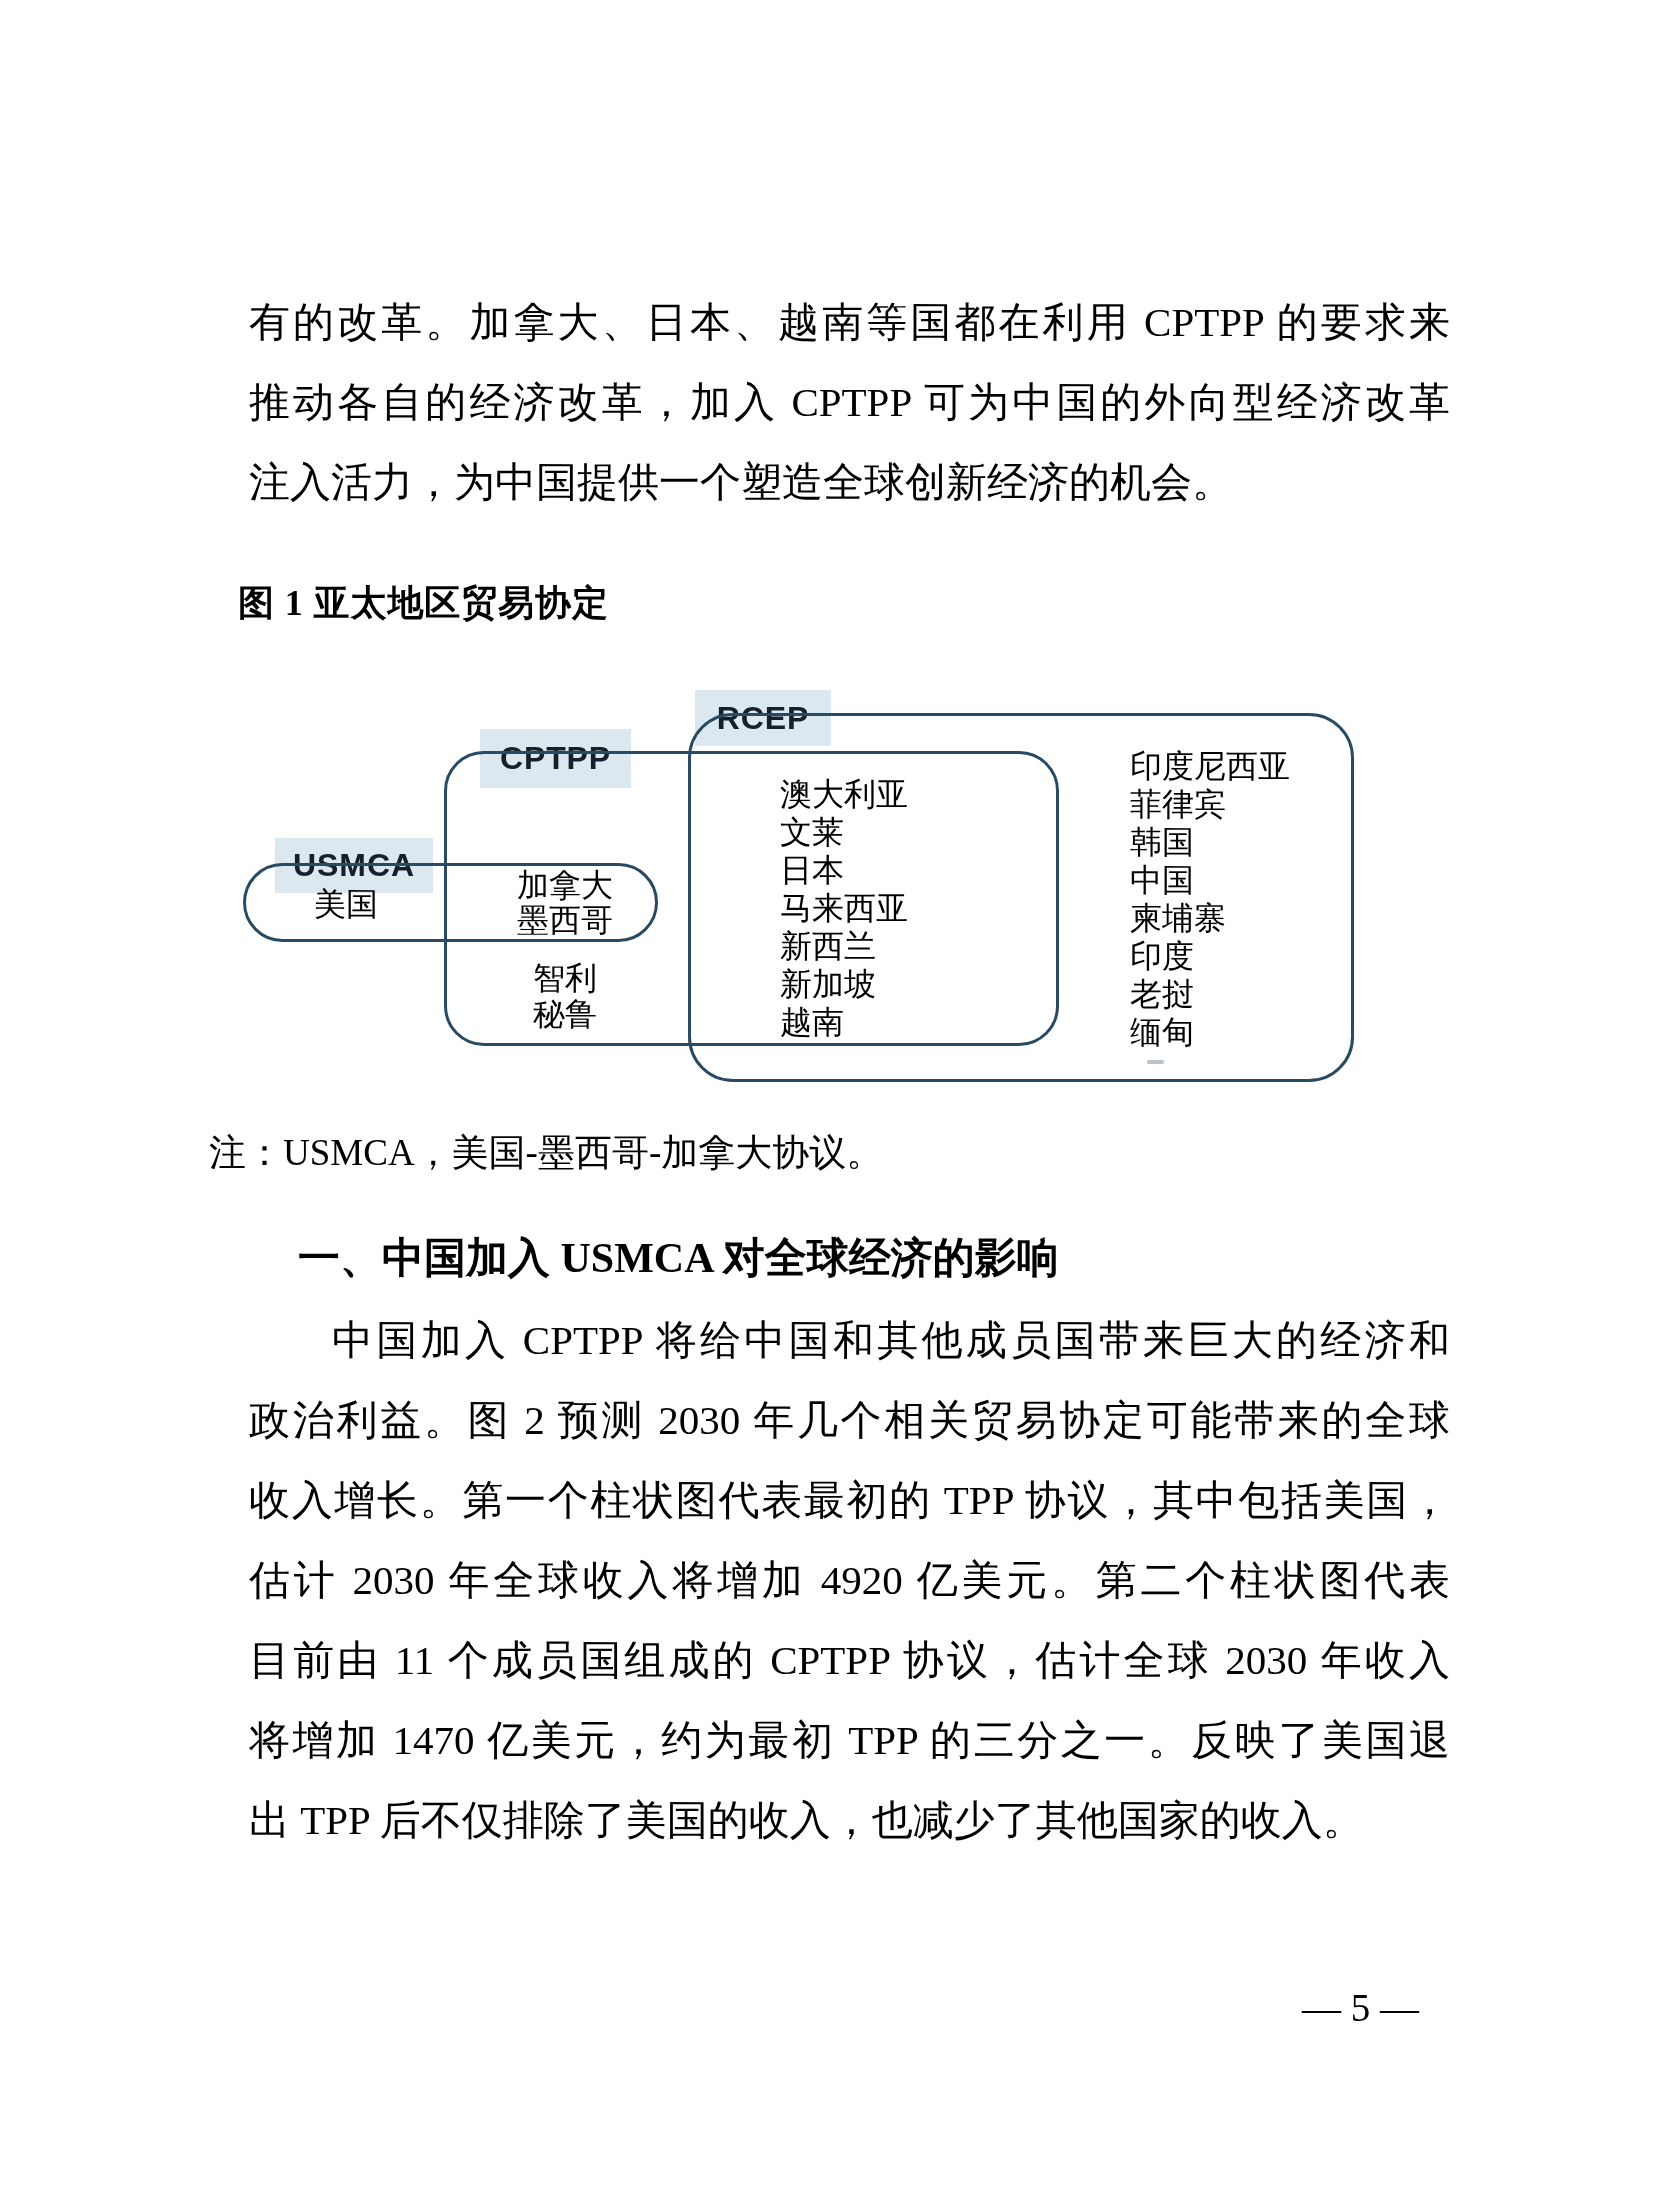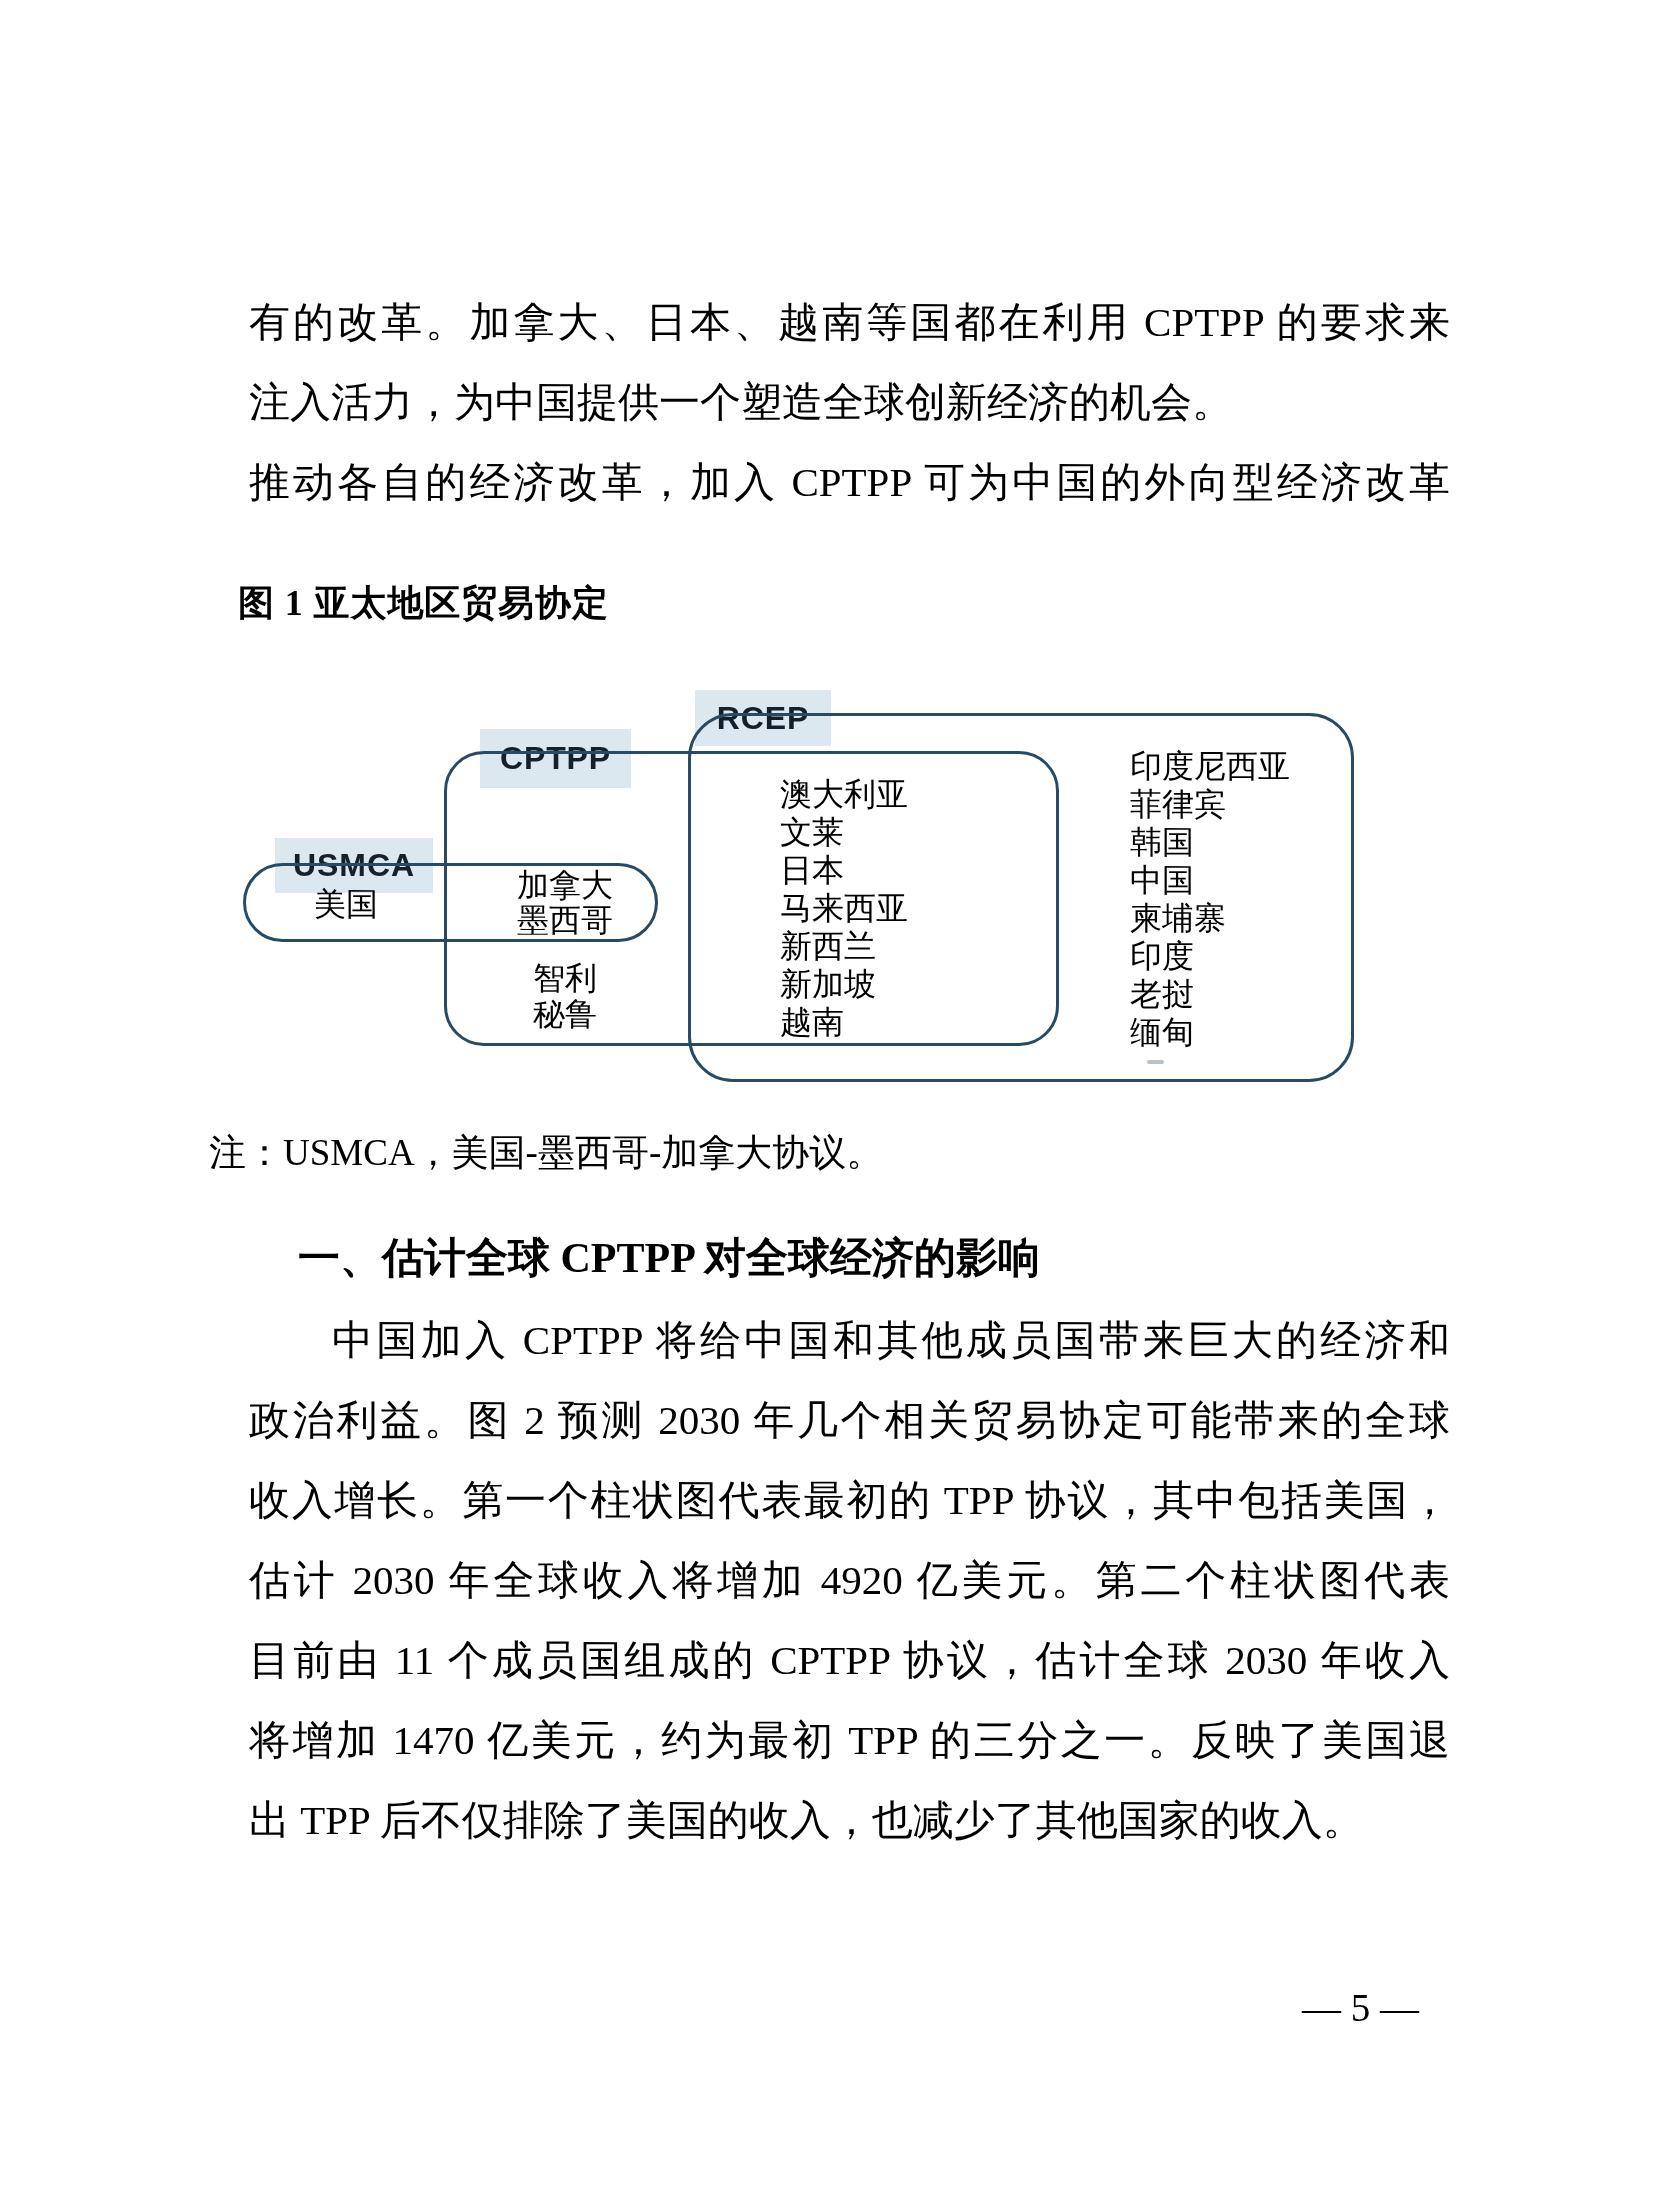--- a/index.html
+++ b/index.html
@@ -38,22 +38,22 @@
   .artifact{background:#b9c2ca;z-index:3;}
 
   .page-number{left:1276px;top:1987px;width:169px;text-align:center;
     font-size:39px;line-height:41px;white-space:nowrap;}
 </style>
 </head>
 <body>
 
 <div class="abs para" style="top:282px;">
   <div class="bline just">有的改革。加拿大、日本、越南等国都在利用 CPTPP 的要求来</div>
+  <div class="bline just">推动各自的经济改革，加入 CPTPP 可为中国的外向型经济改革</div>
   <div class="bline">注入活力，为中国提供一个塑造全球创新经济的机会。</div>
-  <div class="bline just">推动各自的经济改革，加入 CPTPP 可为中国的外向型经济改革</div>
 </div>
 
 <div class="abs sans fig-caption">图 1 亚太地区贸易协定</div>
 
 <div class="abs" style="left:0;top:0;width:1659px;height:2202px;--outline:#294a63;--label-bg:#dce8ef;--label-fg:#16202c;">
 
   <div class="abs vennlabel" style="left:275px;top:803px;width:158px;height:55px;">USMCA</div>
   <div class="abs vennlabel" style="left:480px;top:694px;width:151px;height:59px;">CPTPP</div>
   <div class="abs vennlabel" style="left:695px;top:655px;width:136px;height:56px;">RCEP</div>
 
@@ -92,21 +92,21 @@
     <div>印度</div>
     <div>老挝</div>
     <div>缅甸</div>
   </div>
 
   <div class="abs artifact" style="left:1147px;top:1060px;width:17px;height:3.8px;border-radius:1.9px;"></div>
 </div>
 
 <div class="abs fig-note">注：USMCA，美国-墨西哥-加拿大协议。</div>
 
-<div class="abs sans sec-heading">一、估计全球 CPTPP 对全球经济的影响</div>
+<div class="abs sans sec-heading">一、中国加入 USMCA 对全球经济的影响</div>
 
 <div class="abs para" style="top:1300px;">
   <div class="bline just indent2">中国加入 CPTPP 将给中国和其他成员国带来巨大的经济和</div>
   <div class="bline just">政治利益。图 2 预测 2030 年几个相关贸易协定可能带来的全球</div>
   <div class="bline just">收入增长。第一个柱状图代表最初的 TPP 协议，其中包括美国，</div>
   <div class="bline just">估计 2030 年全球收入将增加 4920 亿美元。第二个柱状图代表</div>
   <div class="bline just">目前由 11 个成员国组成的 CPTPP 协议，估计全球 2030 年收入</div>
   <div class="bline just">将增加 1470 亿美元，约为最初 TPP 的三分之一。反映了美国退</div>
   <div class="bline">出 TPP 后不仅排除了美国的收入，也减少了其他国家的收入。</div>
 </div>

